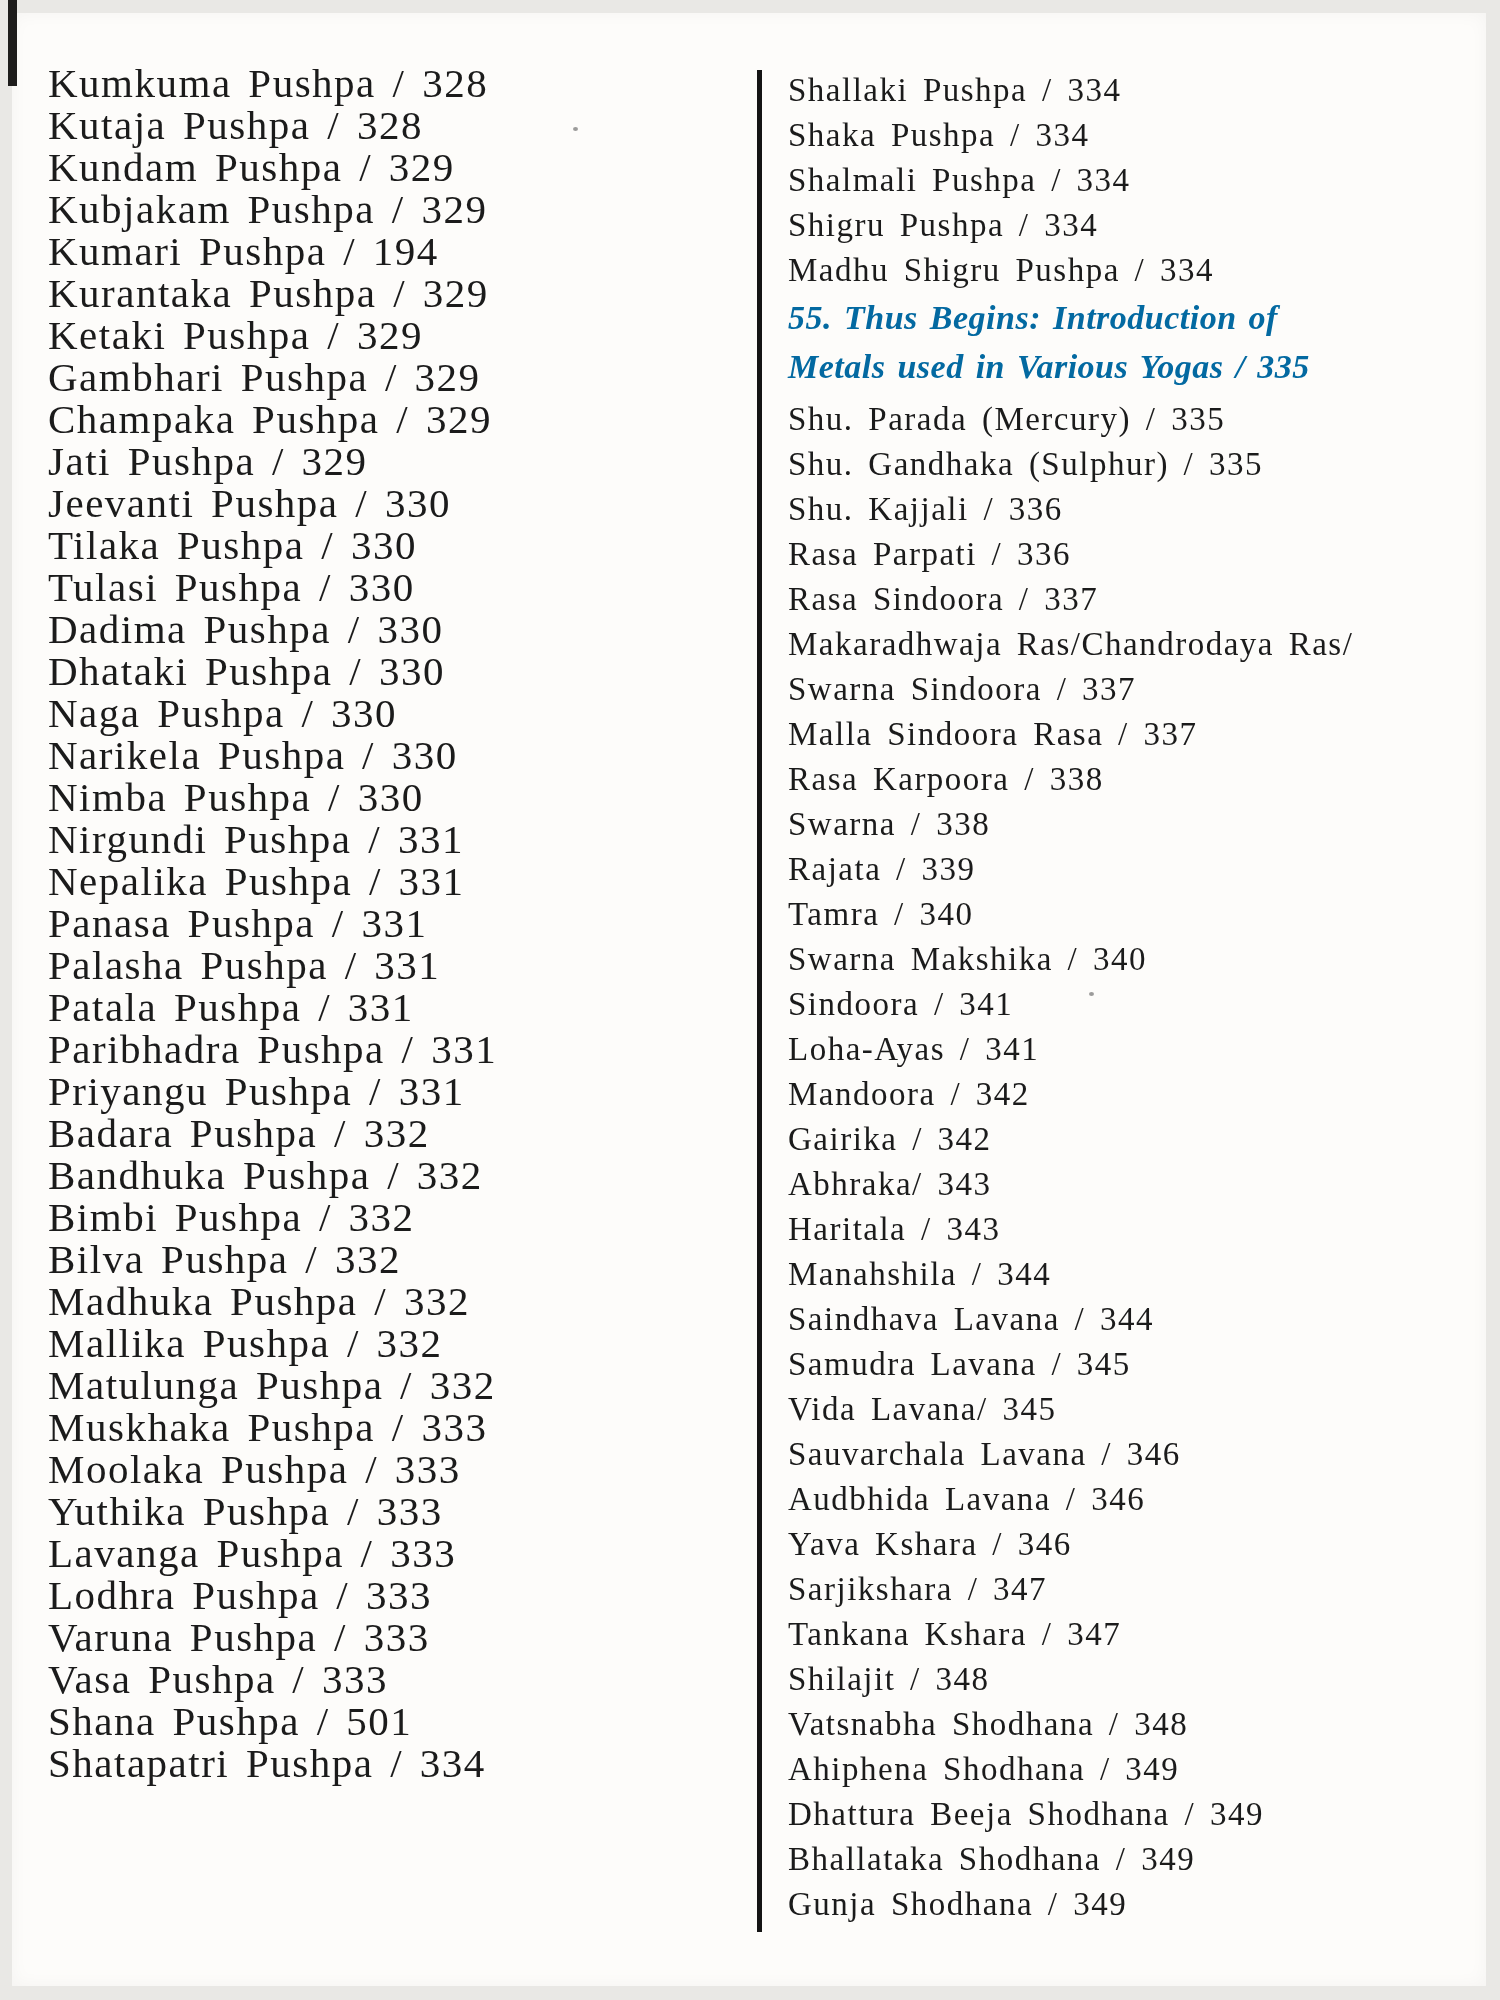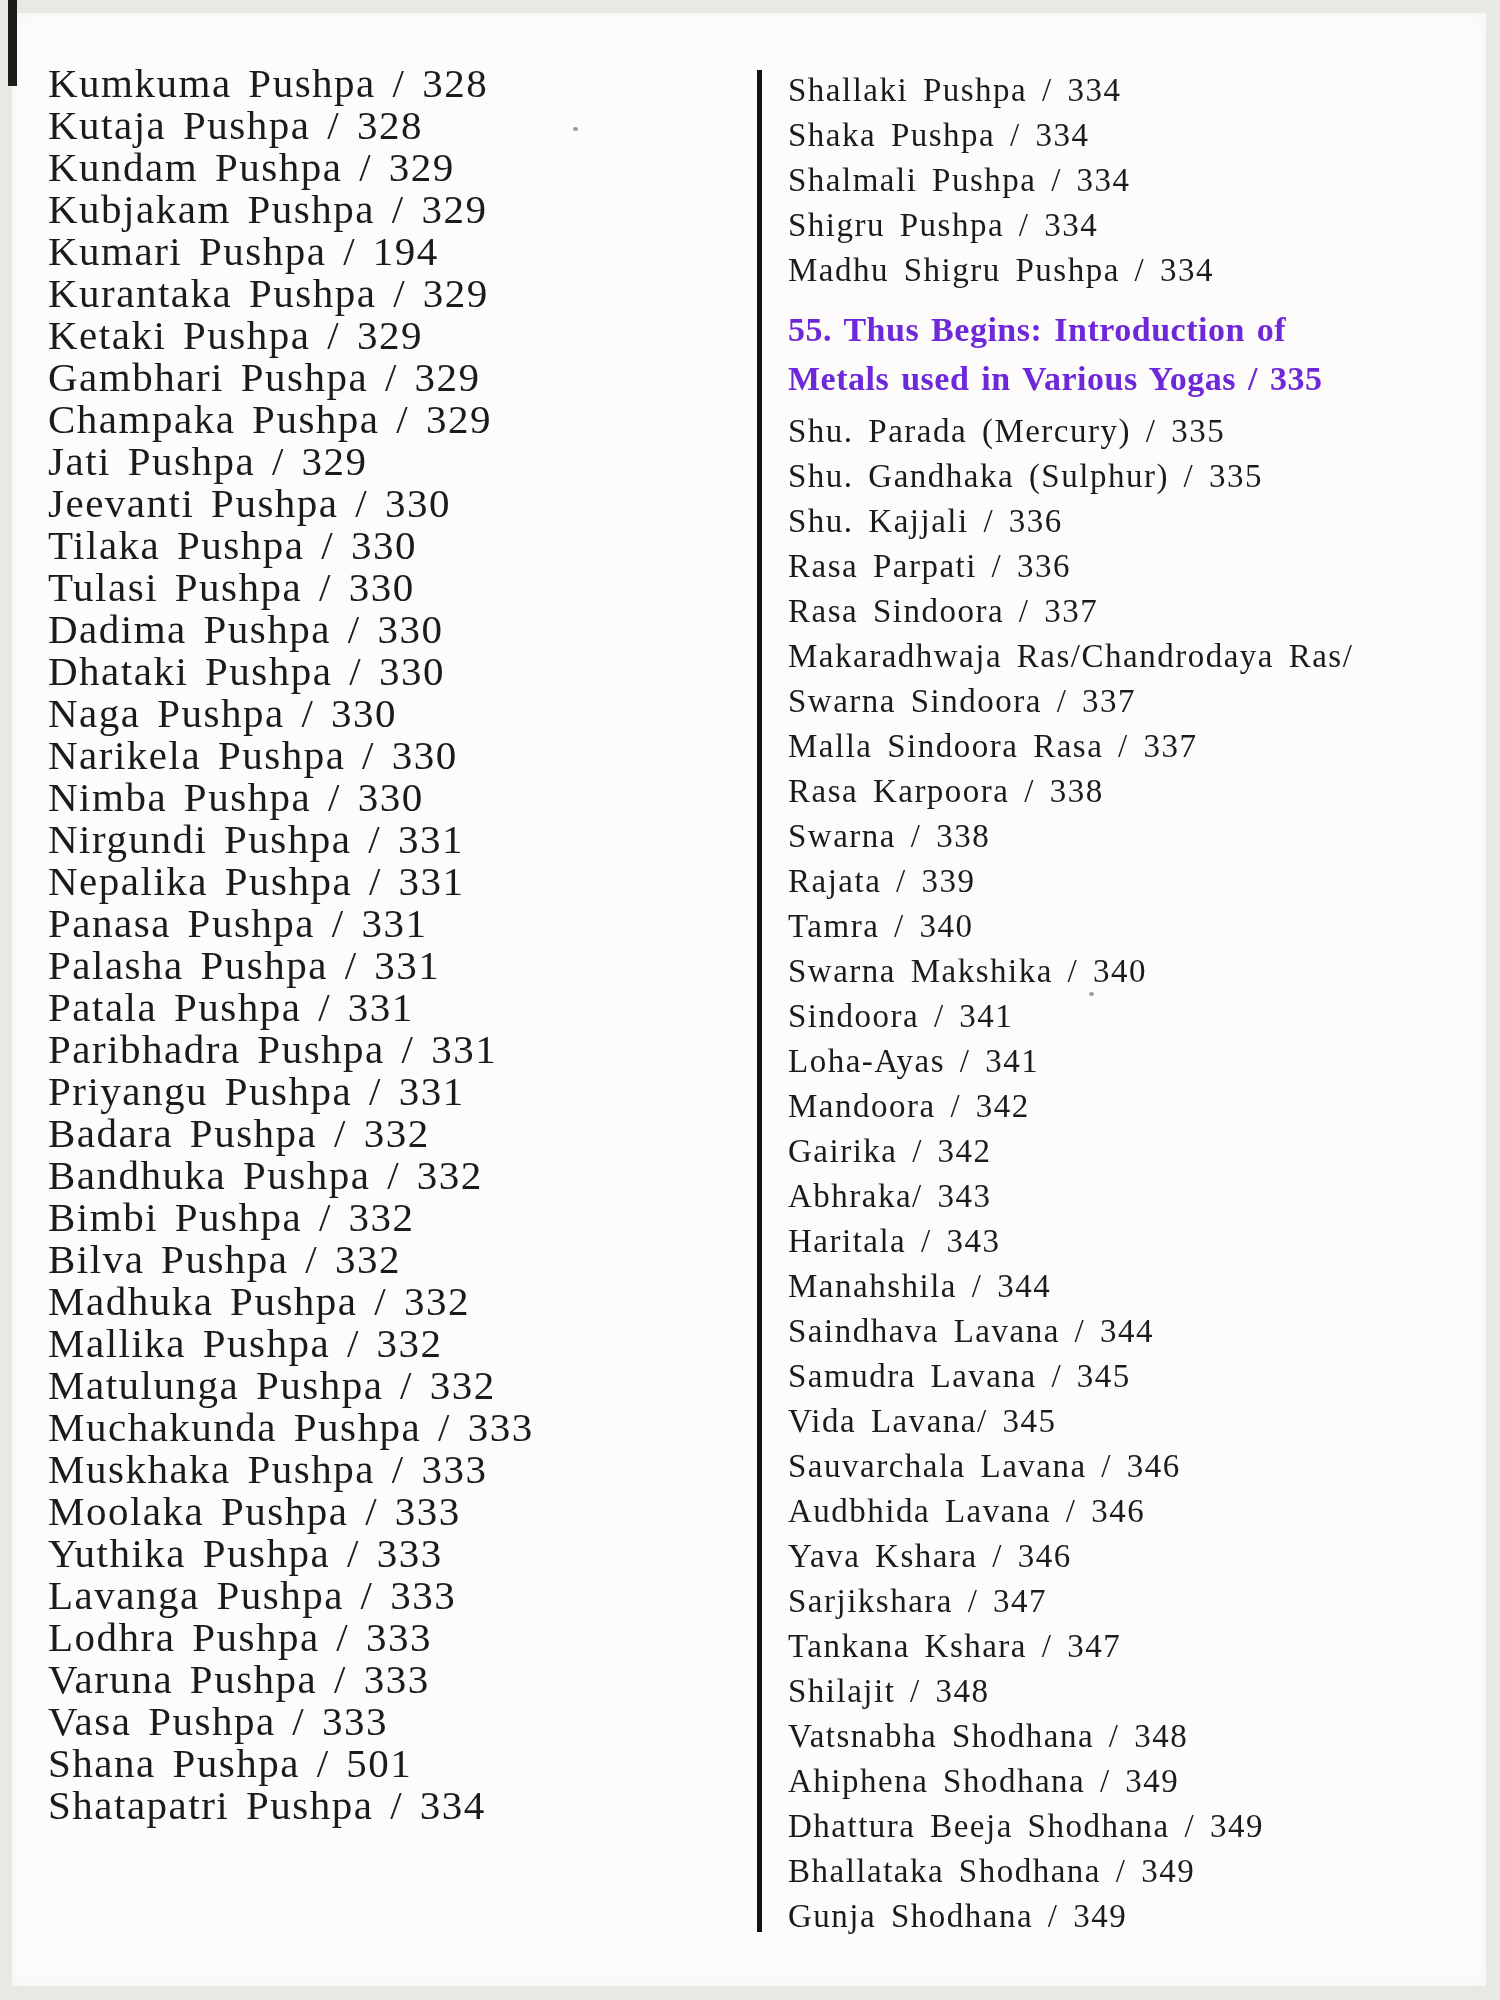--- a/index.html
+++ b/index.html
@@ -62,22 +62,23 @@
   }
   .toc-line {
     height: auto;
   }
   .toc-heading {
     font-weight: bold;
     font-size: 34px;
     line-height: 49px;
     letter-spacing: 0.5px;
     word-spacing: 3px;
-    margin: 12px 0 6px 0;
-    color: #6d28d9;
+    margin: 0 0 6px 0;
+    color: #0369a1;
+    font-style: italic;
   }
   .scan-speck {
     position: absolute;
     border-radius: 50%;
     background: #4a4a4a;
     opacity: 0.55;
   }
   .speck-1 { left: 561px; top: 114px; width: 5px; height: 4px; }
   .speck-2 { left: 1077px; top: 979px; width: 5px; height: 4px; }
 </style>
@@ -119,21 +120,20 @@
     <div class="toc-line">Patala Pushpa / 331</div>
     <div class="toc-line">Paribhadra Pushpa / 331</div>
     <div class="toc-line">Priyangu Pushpa / 331</div>
     <div class="toc-line">Badara Pushpa / 332</div>
     <div class="toc-line">Bandhuka Pushpa / 332</div>
     <div class="toc-line">Bimbi Pushpa / 332</div>
     <div class="toc-line">Bilva Pushpa / 332</div>
     <div class="toc-line">Madhuka Pushpa / 332</div>
     <div class="toc-line">Mallika Pushpa / 332</div>
     <div class="toc-line">Matulunga Pushpa / 332</div>
-    <div class="toc-line">Muchakunda Pushpa / 333</div>
     <div class="toc-line">Muskhaka Pushpa / 333</div>
     <div class="toc-line">Moolaka Pushpa / 333</div>
     <div class="toc-line">Yuthika Pushpa / 333</div>
     <div class="toc-line">Lavanga Pushpa / 333</div>
     <div class="toc-line">Lodhra Pushpa / 333</div>
     <div class="toc-line">Varuna Pushpa / 333</div>
     <div class="toc-line">Vasa Pushpa / 333</div>
     <div class="toc-line">Shana Pushpa / 501</div>
     <div class="toc-line">Shatapatri Pushpa / 334</div>
   </div>

